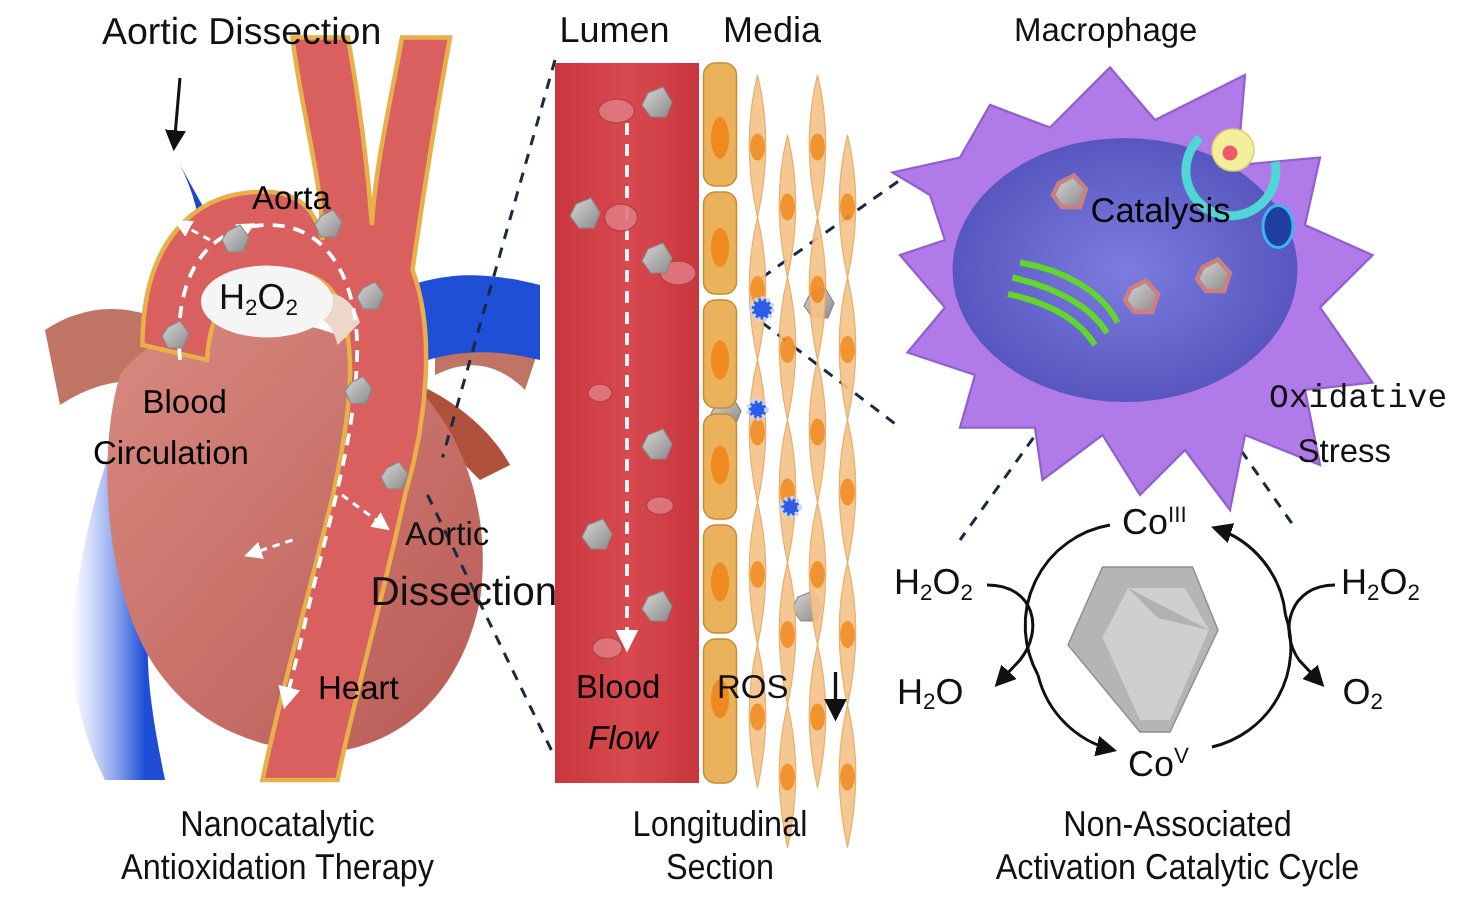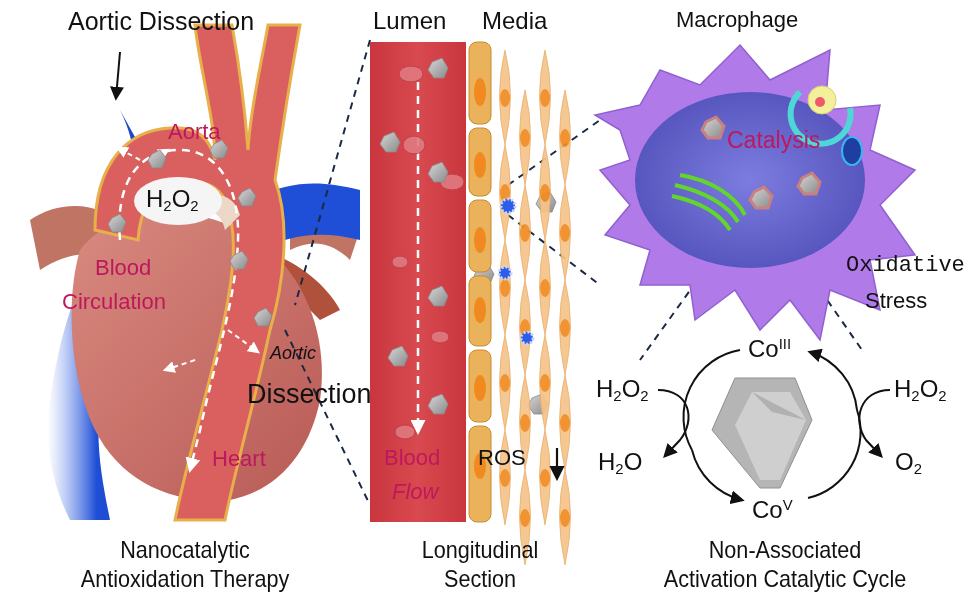--- a/index.html
+++ b/index.html
@@ -1,19 +1,19 @@
 <!DOCTYPE html>
 <html><head>
 <meta charset="utf-8">
 <style>
   html,body{margin:0;padding:0;background:#fff;}
   body{width:974px;height:605px;position:relative;overflow:hidden;font-family:"Liberation Sans",sans-serif;color:#111;}
   svg{position:absolute;left:0;top:0;}
   .lbl{position:absolute;font-family:"Liberation Sans",sans-serif;white-space:nowrap;line-height:1.05;}
-  .white{color:#be185d;}
+  .white{color:#000000;}
   .cap{position:absolute;text-align:center;font-size:24px;line-height:1.2;transform:scaleX(0.9);transform-origin:center;}
   sub,sup{font-size:0.62em;}
   sub{vertical-align:-0.25em;} sup{vertical-align:0.55em;}
 </style>
 </head>
 <body>
 
 <svg width="974" height="605" viewBox="0 0 974 605">
   <defs>
     <linearGradient id="veinG" x1="0" x2="1">
@@ -209,21 +209,21 @@
       <polygon points="752,392 772,412 806,420" fill="#9d9d9d" opacity="0.6"></polygon>
     </g>
   </g>
 </svg>
 
 <div class="lbl" style="left:68px;top:8px;font-size:25px;">Aortic Dissection</div>
 <div class="lbl white" style="left:168px;top:120px;font-size:22px;">Aorta</div>
 <div class="lbl" style="left:146px;top:186px;font-size:24px;"><span>H</span><sub>2</sub><span>O</span><sub>2</sub></div>
 <div class="lbl white" style="left:95px;top:256px;font-size:22px;">Blood</div>
 <div class="lbl white" style="left:62px;top:290px;font-size:22px;">Circulation</div>
-<div class="lbl" style="left:270px;top:344px;font-size:18px;font-style:italic;">Aortic</div>
+<div class="lbl" style="left:270px;top:344px;font-size:22px;">Aortic</div>
 <div class="lbl" style="left:247px;top:380px;font-size:27px;">Dissection</div>
 <div class="lbl white" style="left:212px;top:447px;font-size:22px;">Heart</div>
 
 <div class="lbl" style="left:373px;top:8px;font-size:24px;">Lumen</div>
 <div class="lbl" style="left:482px;top:8px;font-size:24px;">Media</div>
 <div class="lbl white" style="left:384px;top:446px;font-size:22px;">Blood</div>
 <div class="lbl white" style="left:392px;top:480px;font-size:22px;font-style:italic;">Flow</div>
 <div class="lbl" style="left:478px;top:446px;font-size:22px;">ROS</div>
 
 <div class="lbl" style="left:676px;top:8px;font-size:22px;">Macrophage</div>

